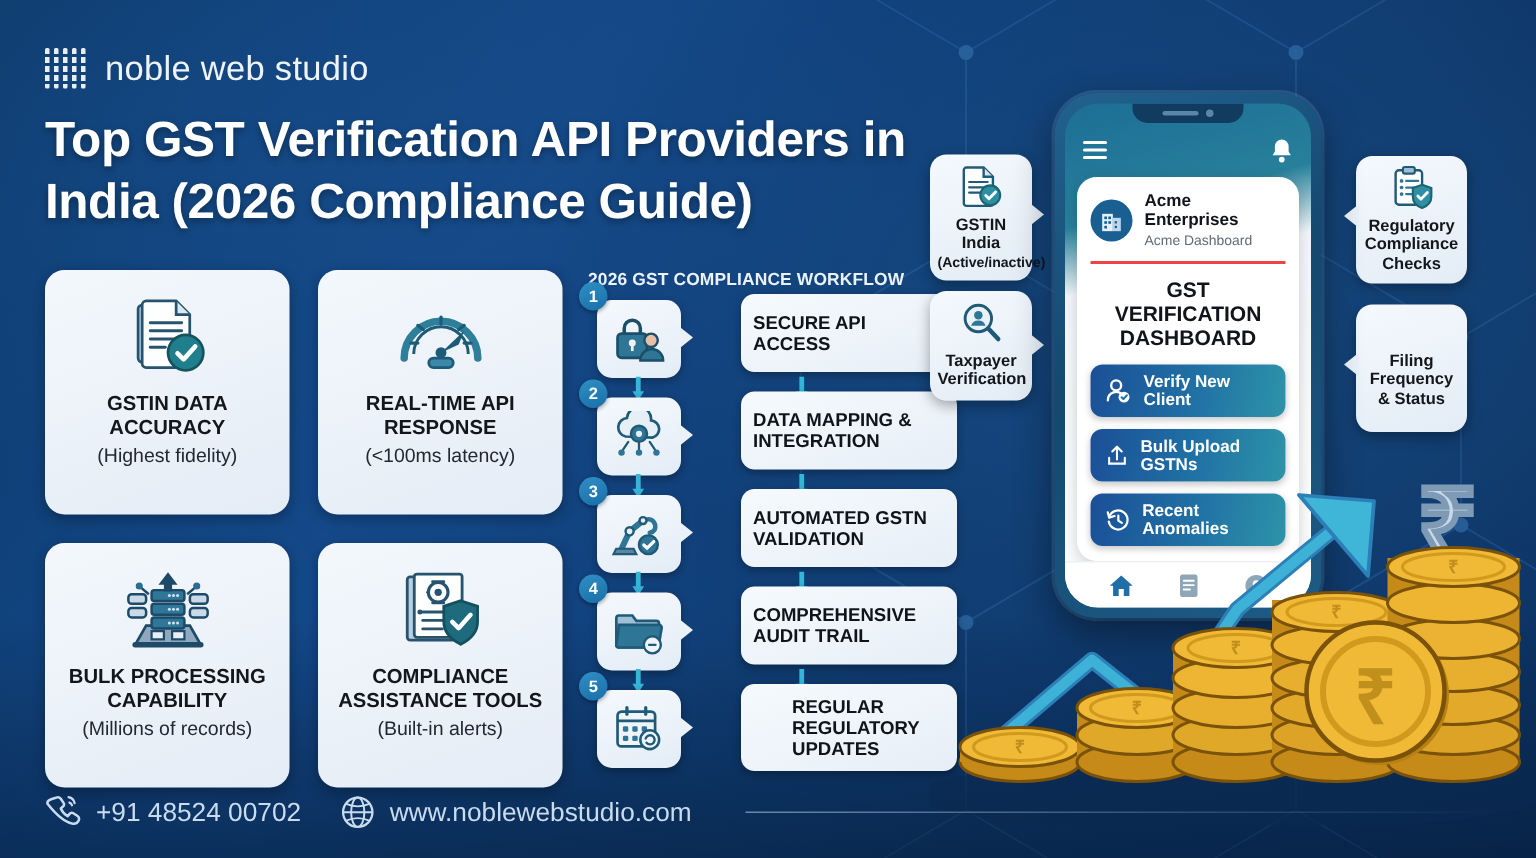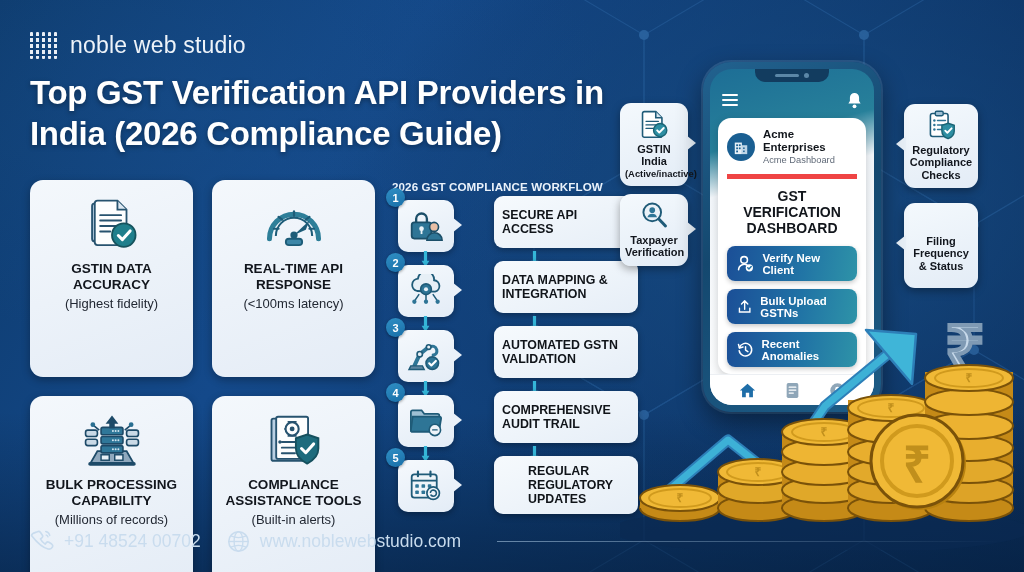--- a/index.html
+++ b/index.html
@@ -40,21 +40,21 @@
     text-shadow:0 2px 5px rgba(0,0,0,.35);
   }
 
   
   .cards { position:absolute; left:30px; top:180px; width:345px;
            display:grid; grid-template-columns:163px 163px; gap:19px 19px; }
   .card {
     background:linear-gradient(160deg,#f4f8fc 0%,#e4ecf6 100%);
     border-radius:13px; padding:13px 8px 11px;
     text-align:center; box-shadow:0 3px 9px rgba(0,0,0,.30);
-    height:197px; display:flex; flex-direction:column; align-items:center; justify-content:flex-start;
+    height:163px; display:flex; flex-direction:column; align-items:center; justify-content:flex-start;
   }
   .card .ico { height:66px; display:flex; align-items:center; justify-content:center; }
   .card .ttl { color:#12161d; font-weight:800; font-size:13.5px; line-height:1.16; margin-top:2px; }
   .card .sub { color:#222833; font-size:13px; line-height:1.2; margin-top:4px; }
 
   
   .wf-title { position:absolute; left:392px; top:180px; width:215px;
               color:#eaf2fb; font-weight:800; font-size:11.6px; letter-spacing:.1px; white-space:nowrap; }
   .wf { position:absolute; left:392px; top:196px; width:218px; }
   .wf-row { position:relative; height:62px; margin-bottom:3px; }
@@ -124,21 +124,21 @@
   .notch .bar { width:24px; height:3px; background:#5b87a7; border-radius:2px; }
   .notch .dot { width:5px; height:5px; background:#5b87a7; border-radius:50%; }
   .phone-top { position:absolute; top:14px; left:0; right:0; height:34px;
                display:flex; align-items:center; justify-content:space-between; padding:0 12px; }
   .burger i { display:block; width:16px; height:2.2px; background:#fff; border-radius:2px; margin:3px 0; }
   .phone-card {
     position:absolute; top:49px; left:8px; right:8px; bottom:31px;
     background:#fff; border-radius:13px; box-shadow:0 3px 10px rgba(0,0,0,.18);
     padding:10px 9px 8px;
   }
-  .acme-row { display:flex; align-items:center; gap:8px; padding-bottom:8px; border-bottom:5px solid #ef4444; }
+  .acme-row { display:flex; align-items:center; gap:8px; padding-bottom:8px; border-bottom:2px solid #ef4444; }
   .acme-av { width:28px; height:28px; border-radius:50%; background:#1a5f92;
              display:flex; align-items:center; justify-content:center; flex:0 0 auto; }
   .acme-name { font-size:11.4px; font-weight:800; color:#11151b; line-height:1.15; }
   .acme-sub  { font-size:9.3px; color:#606a78; line-height:1.2; margin-top:1px; }
   .dash-title { text-align:center; font-weight:800; color:#11151b; font-size:14px;
                 line-height:1.14; margin:10px 2px 9px; }
   .btn {
     height:35px; border-radius:8px; margin-bottom:8px;
     display:flex; align-items:center; gap:8px; padding:0 10px;
     color:#fff; font-weight:700; font-size:11.4px;

